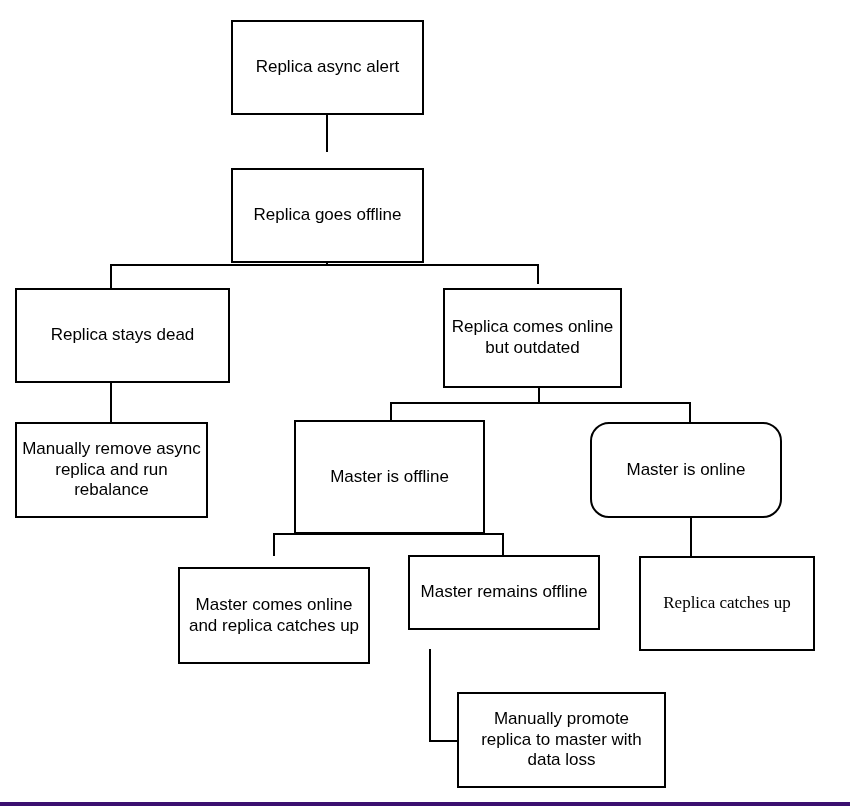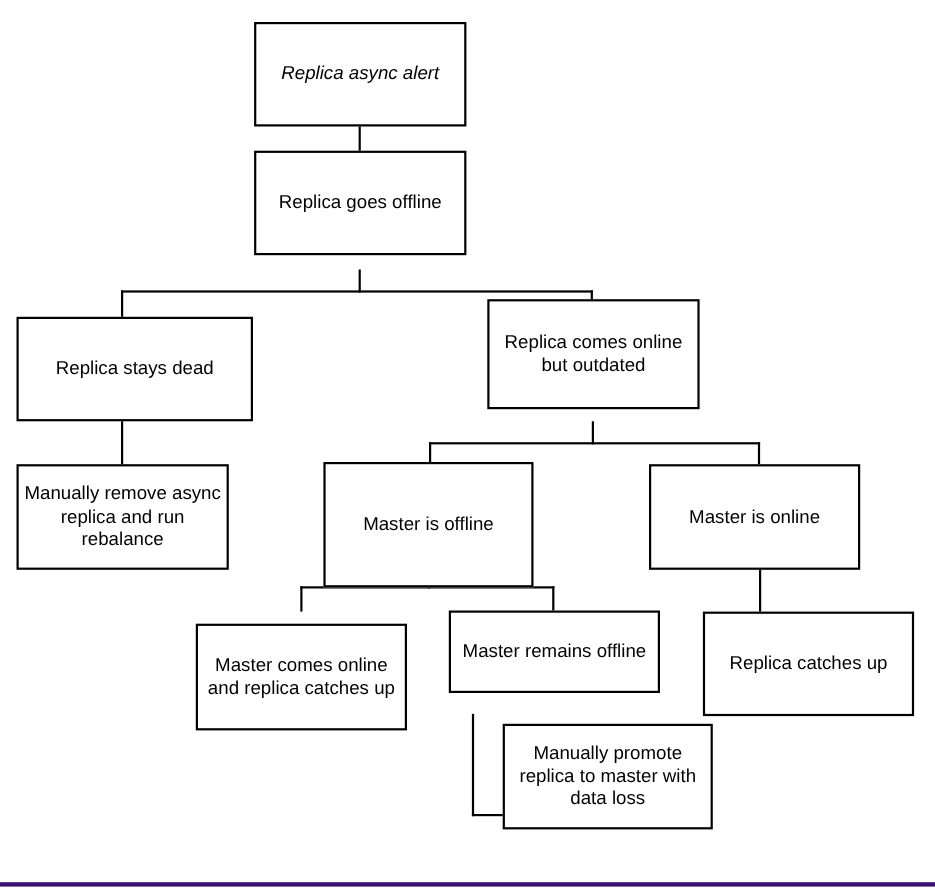--- a/index.html
+++ b/index.html
@@ -72,43 +72,43 @@
   <div class="edge v" style="left:389px; top:514px; height:21px;"></div>
   <div class="edge h" style="left:273px; top:533px; width:231px;"></div>
   <div class="edge v" style="left:273px; top:533px; height:23px;"></div>
   <div class="edge v" style="left:502px; top:533px; height:23px;"></div>
 
   <div class="edge v" style="left:690px; top:517px; height:40px;"></div>
 
   <div class="edge v" style="left:429px; top:649px; height:93px;"></div>
   <div class="edge h" style="left:429px; top:740px; width:30px;"></div>
 
-  <div class="node" style="left:231px; top:20px; width:193px; height:95px;font-style:italic;">Replica async alert</div>
+  <div class="node" style="left:231px; top:20px; width:193px; height:95px;">Replica async alert</div>
 
-  <div class="node" style="left:231px; top:137px; width:193px; height:95px;">Replica goes offline</div>
+  <div class="node" style="left:231px; top:168px; width:193px; height:95px;">Replica goes offline</div>
 
   <div class="node" style="left:15px; top:288px; width:215px; height:95px;">Replica stays dead</div>
 
-  <div class="node" style="left:443px; top:272px; width:193px; height:100px;">Replica comes online
+  <div class="node" style="left:443px; top:288px; width:179px; height:100px;">Replica comes online
 but outdated</div>
 
   <div class="node" style="left:15px; top:422px; width:193px; height:96px;">Manually remove async
 replica and run
 rebalance</div>
 
   <div class="node" style="left:294px; top:420px; width:191px; height:114px;">Master is offline</div>
 
-  <div class="node" style="left:590px; top:422px; width:192px; height:96px;">Master is online</div>
+  <div class="node" style="left:590px; top:422px; width:192px; height:96px;border-radius:19px;">Master is online</div>
 
   <div class="node" style="left:178px; top:555px; width:192px; height:97px;margin-top:12px;">Master comes online
 and replica catches up</div>
 
   <div class="node" style="left:408px; top:555px; width:192px; height:75px;text-align:right;">Master remains offline</div>
 
-  <div class="node" style="left:639px; top:556px; width:192px; height:95px;">Replica catches up</div>
+  <div class="node" style="left:639px; top:556px; width:176px; height:95px;font-family:Liberation Serif, serif;">Replica catches up</div>
 
-  <div class="node" style="left:457px; top:658px; width:191px; height:96px;">Manually promote
+  <div class="node" style="left:457px; top:692px; width:209px; height:96px;">Manually promote
 replica to master with
 data loss</div>
 
   <div id="footer-rule" style="top: 802px; background: rgb(59, 16, 112);"></div>
 
 </div>
 
 </body></html>

